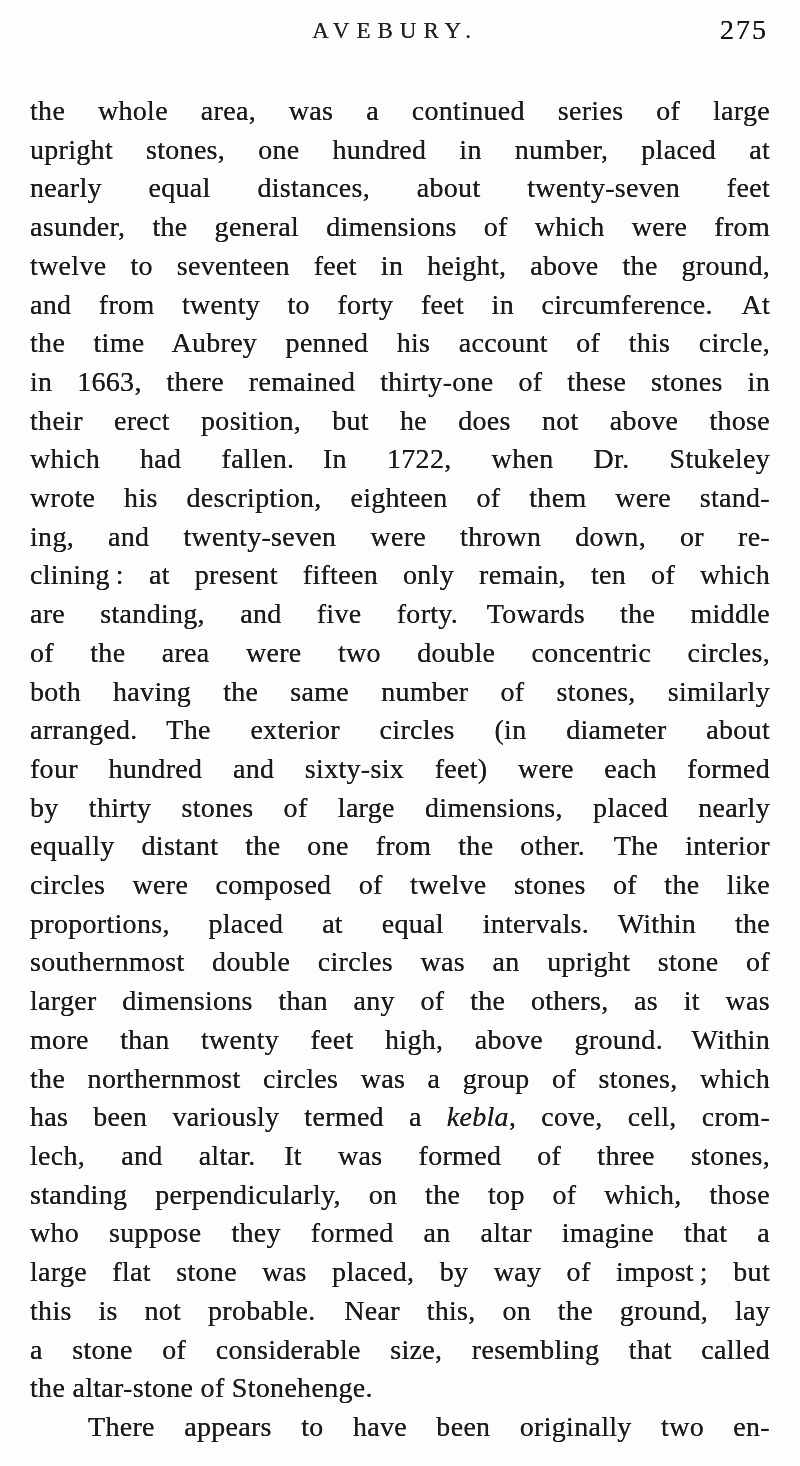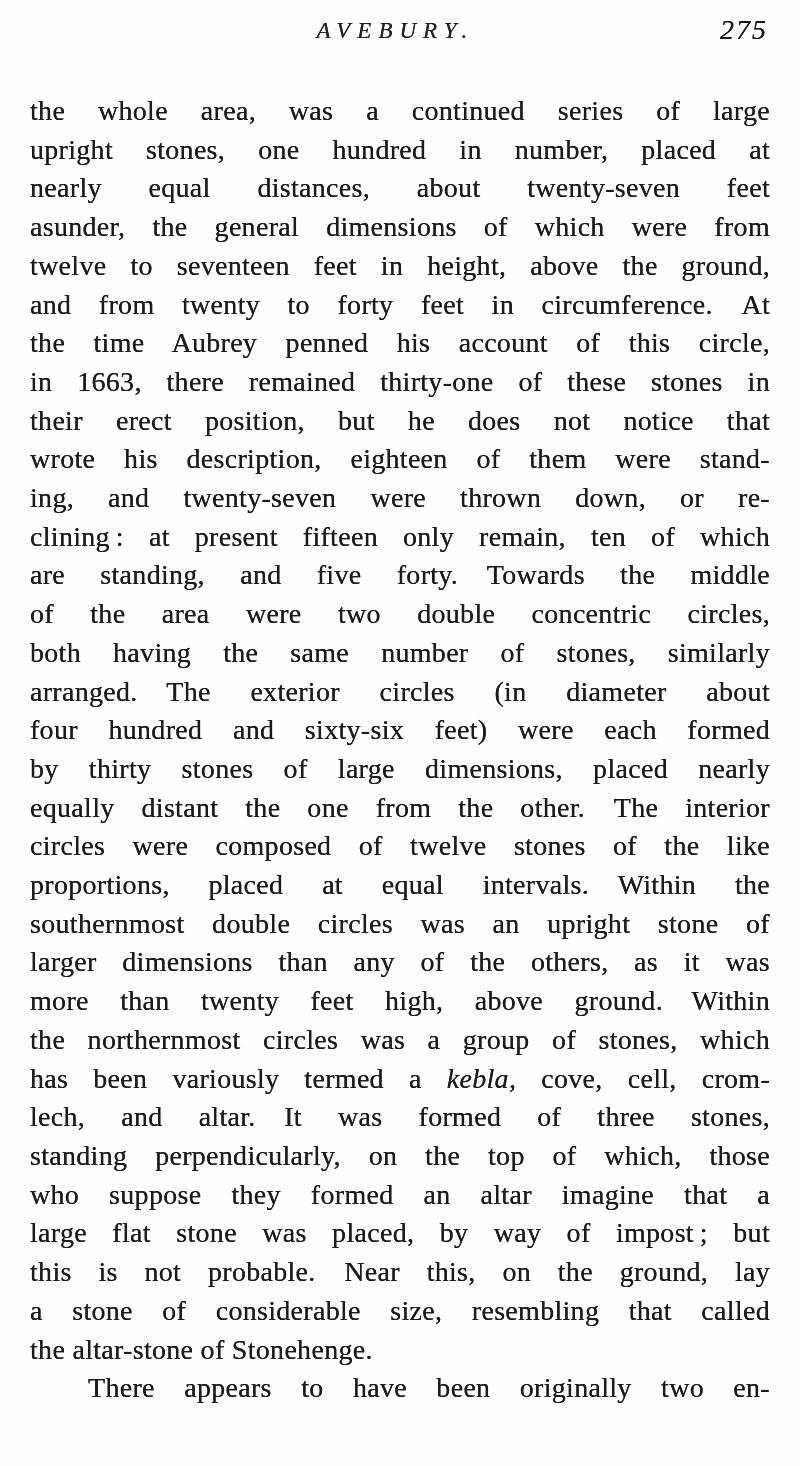--- a/index.html
+++ b/index.html
@@ -17,21 +17,20 @@
     box-sizing: border-box;
     width: 800px;
     height: 1466px;
     padding: 14px 30px 0 30px;
     color: #1b1b1b;
   }
   .running-head {
     position: relative;
     height: 34px;
     margin-bottom: 44px;
-    font-style: italic;
   }
   .running-title {
     position: absolute;
     left: 50%;
     top: 4px;
     transform: translateX(-53%);
     font-size: 23px;
     letter-spacing: 7px;
     color: #222;
     text-shadow: 0 0 0.5px #222;
@@ -78,21 +77,22 @@
 
   <main class="text-block" id="text-block" style="color: rgb(27, 27, 27);">
       <div class="line just"><span>the whole area, was a continued series of large</span></div>
       <div class="line just"><span>upright stones, one hundred in number, placed at</span></div>
       <div class="line just"><span>nearly equal distances, about twenty-seven feet</span></div>
       <div class="line just"><span>asunder, the general dimensions of which were from</span></div>
       <div class="line just"><span>twelve to seventeen feet in height, above the ground,</span></div>
       <div class="line just"><span>and from twenty to forty feet in circumference.  At</span></div>
       <div class="line just"><span>the time Aubrey penned his account of this circle,</span></div>
       <div class="line just"><span>in 1663, there remained thirty-one of these stones in</span></div>
-      <div class="line just"><span>their erect position, but he does not notice that</span></div>
+      <div class="line just"><span>their erect position, but he does not above those</span></div>
+      <div class="line just"><span>which had fallen.  In 1722, when Dr. Stukeley</span></div>
       <div class="line just"><span>wrote his description, eighteen of them were stand-</span></div>
       <div class="line just"><span>ing, and twenty-seven were thrown down, or re-</span></div>
       <div class="line just"><span>clining : at present fifteen only remain, ten of which</span></div>
       <div class="line just"><span>are standing, and five forty.  Towards the middle</span></div>
       <div class="line just"><span>of the area were two double concentric circles,</span></div>
       <div class="line just"><span>both having the same number of stones, similarly</span></div>
       <div class="line just"><span>arranged.  The exterior circles (in diameter about</span></div>
       <div class="line just"><span>four hundred and sixty-six feet) were each formed</span></div>
       <div class="line just"><span>by thirty stones of large dimensions, placed nearly</span></div>
       <div class="line just"><span>equally distant the one from the other.  The interior</span></div>

